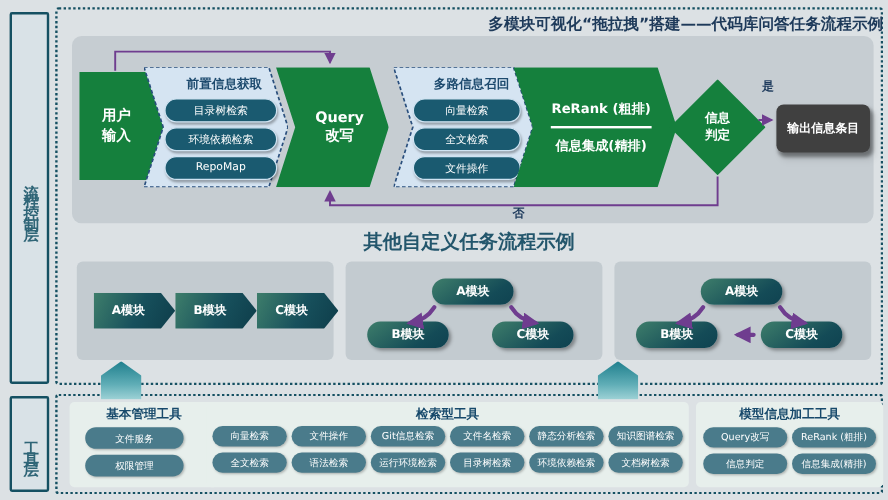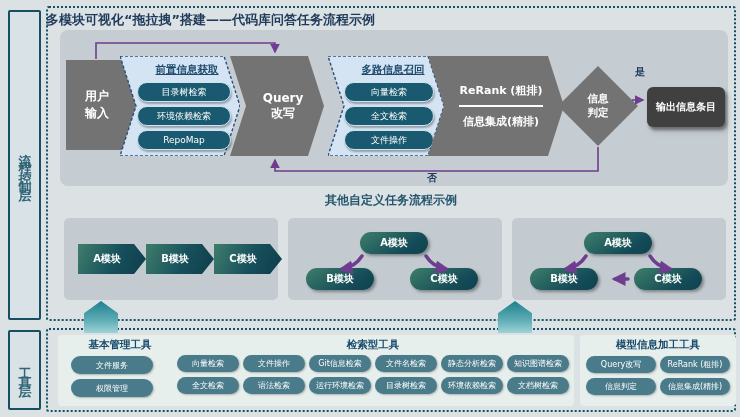--- a/index.html
+++ b/index.html
@@ -24,55 +24,55 @@
     font-size: 13px; font-weight: bold; color: #2f6577;
   }
 
   
   .dashed-container { position: absolute; border: 2px dotted #155062; border-radius: 3px; }
   .container-process { left: 46px; top: 6px;  width: 690px; height: 315px; }
   .container-tools   { left: 46px; top: 328px; width: 690px; height: 84px; }
 
   .main-title {
     position: absolute; left: 46px; top: 11px; width: 690px;
-    text-align: left; font-size: 13px; font-weight: bold; color: #1e3a5a;
+    text-align: right; font-size: 13px; font-weight: bold; color: #1e3a5a;
   }
   .sub-title {
     position: absolute; left: 46px; top: 192px; width: 690px;
-    text-align: center; font-size: 12px; font-weight: bold; color: #23566c;
+    text-align: center; font-size: 16px; font-weight: bold; color: #23566c;
   }
 
   
   .flow-panel {
     position: absolute; left: 60px; top: 30px; width: 668px; height: 156px;
     background: #c6cdd2; border-radius: 8px;
   }
   .shape { position: absolute; color: #fff; font-weight: bold;
            display: flex; align-items: center; justify-content: center;
            filter: drop-shadow(2px 3px 2px rgba(0,0,0,.25)); }
-  .dark { background: #737373; }
+  .dark { background: #15803d; }
   .arrow-right { clip-path: polygon(0 0, calc(100% - 16px) 0, 100% 50%, calc(100% - 16px) 100%, 0 100%); }
   .chevron { clip-path: polygon(0 0, calc(100% - 16px) 0, 100% 50%, calc(100% - 16px) 100%, 0 100%, 16px 50%); }
   .node-user   { left: 6px;   top: 30px; width: 74px;  height: 90px; font-size: 12px; padding-right: 12px; text-align: center; }
   .node-query  { left: 170px; top: 26px; width: 94px;  height: 100px; font-size: 12px; padding-left: 12px; text-align: center; }
   .node-rerank { left: 368px; top: 26px; width: 136px; height: 100px; font-size: 11px;
                  flex-direction: column; gap: 7px; padding-left: 16px; padding-right: 6px; }
   .rerank-divider { width: 74%; height: 2px; background: #fff; }
   .node-diamond { left: 498px; top: 36px; width: 80px; height: 80px; font-size: 10.5px; text-align: center;
                   clip-path: polygon(50% 0, 100% 50%, 50% 100%, 0 50%); }
   .node-output { left: 587px; top: 57px; width: 78px; height: 40px;
                  background: #404040; border-radius: 6px; font-size: 10px;
                  box-shadow: 2px 3px 3px rgba(0,0,0,.3); }
 
   .light-chevron { position: absolute; }
   .light-chevron svg.bg { position: absolute; inset: 0; }
   .lc-preinfo { left: 60px;  top: 26px; width: 120px; height: 100px; }
   .lc-recall  { left: 268px; top: 26px; width: 116px; height: 100px; }
   .lc-title { position: absolute; top: 7px; left: 14px; right: 0; text-align: center;
-              font-size: 10.5px; font-weight: bold; color: #1d4a6e; text-decoration: underline; }
+              font-size: 10.5px; font-weight: bold; color: #1d4a6e; }
   .lc-pill { position: absolute; left: 17px; height: 20px; border-radius: 10px;
              background: #1a5a70; border: 1px solid #cfe3f2; color: #fff;
              font-size: 9px; display: flex; align-items: center; justify-content: center;
              box-shadow: 1px 2px 2px rgba(0,0,0,.3); }
   .lc-preinfo .lc-pill { width: 94px; }
   .lc-recall  .lc-pill { width: 90px; left: 16px; }
   .lc-pill.p1 { top: 26px; } .lc-pill.p2 { top: 50px; } .lc-pill.p3 { top: 74px; }
 
   .flow-overlay { position: absolute; inset: 0; pointer-events: none; z-index: 6; }
   .branch-label { position: absolute; z-index: 7; font-size: 10px; font-weight: bold;

